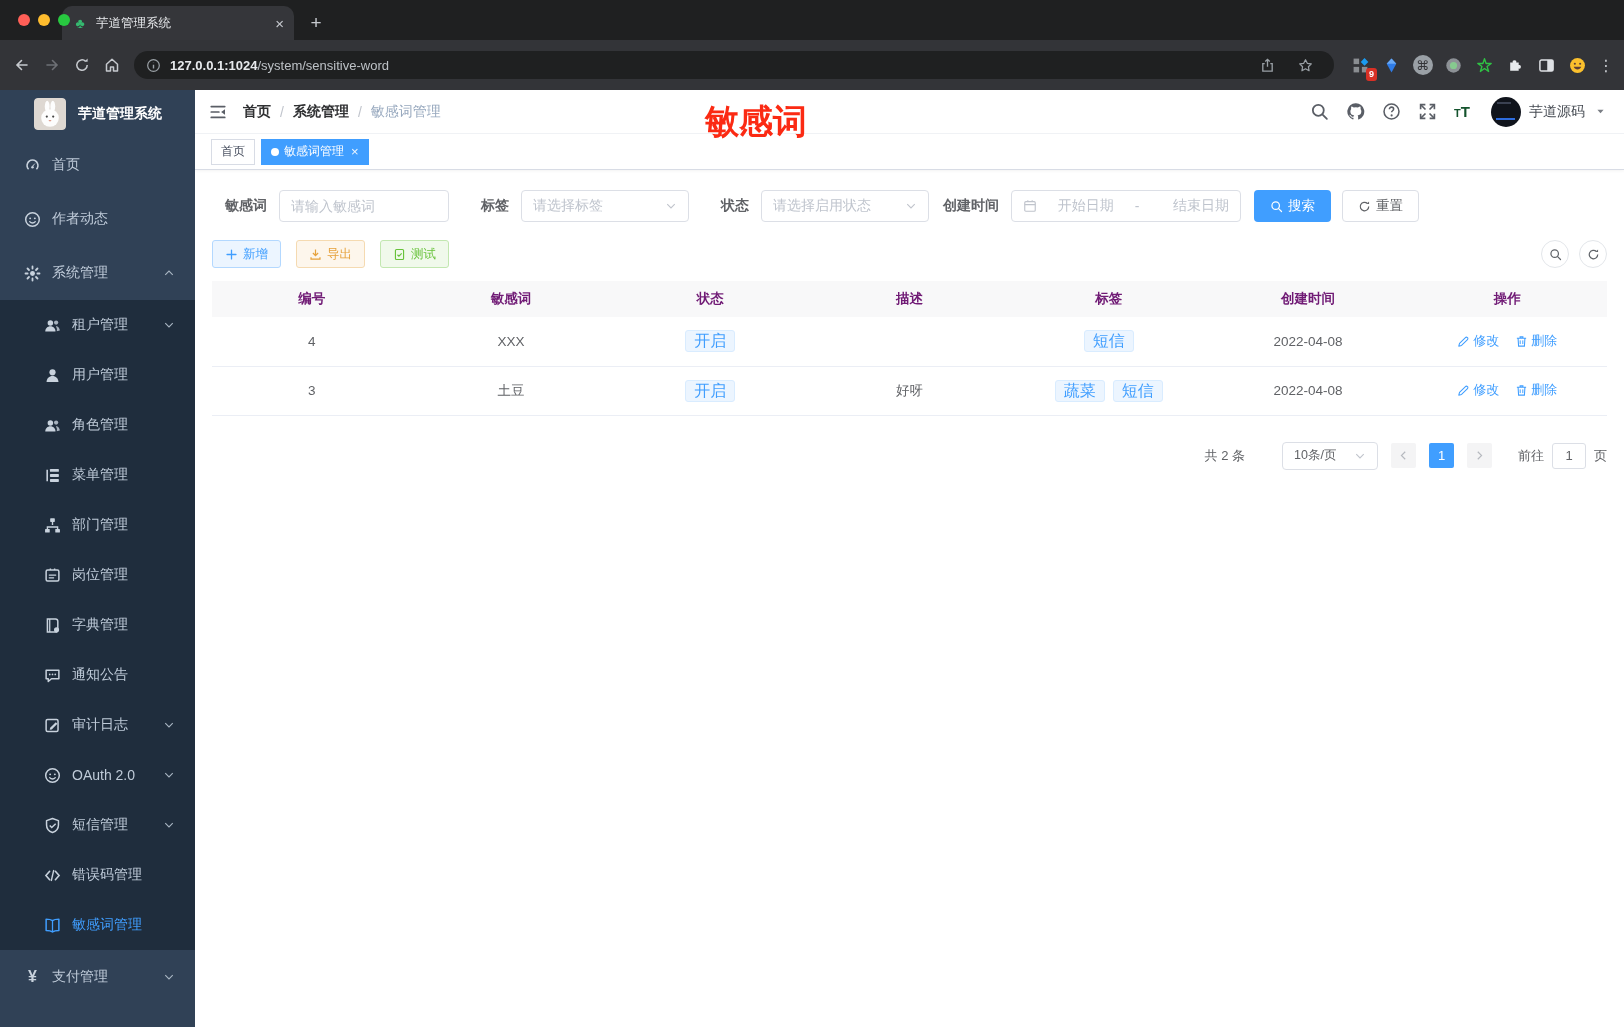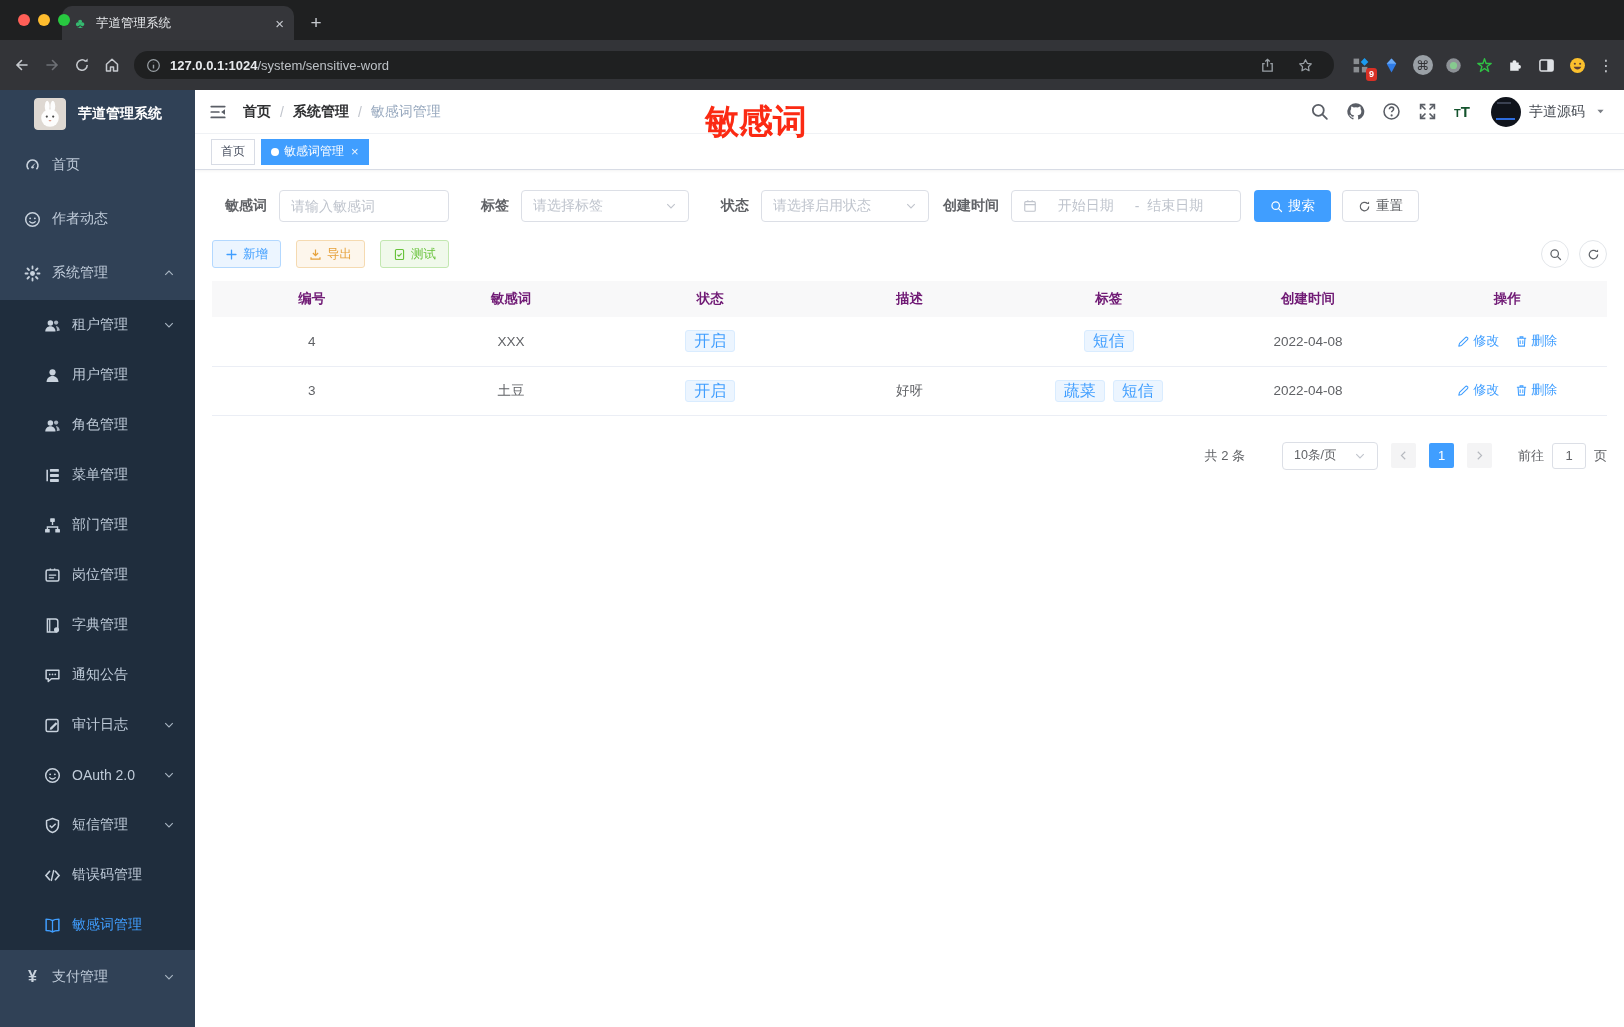--- a/index.html
+++ b/index.html
@@ -587,21 +587,21 @@
         <span class="f-label">创建时间</span>
         <div class="ctrl daterange">
           <span class="ic cal-ic">
               <svg viewBox="0 0 16 16" fill="currentColor">
                 <rect x="2" y="3" width="12" height="11" rx="1.2" fill="none" stroke="currentColor" stroke-width="1.3"></rect>
                 <path d="M2 6.4h12M5.5 3V1.4M10.5 3V1.4" fill="none" stroke="currentColor" stroke-width="1.3"></path>
               </svg>
             </span>
           <span class="ph" style="flex:1;text-align:center">开始日期</span>
           <span class="dr-sep">-</span>
-          <span class="ph" style="flex:1;text-align:left">结束日期</span>
+          <span class="ph" style="flex:1;text-align:right">结束日期</span>
         </div>
         <div class="btn btn-primary">
           <span class="ic">
               <svg viewBox="0 0 16 16" fill="currentColor">
                 <circle cx="7" cy="7" r="4.6" fill="none" stroke="currentColor" stroke-width="1.5"></circle>
                 <path d="M10.6 10.6L14.2 14.2" fill="none" stroke="currentColor" stroke-width="1.5" stroke-linecap="round"></path>
               </svg>
             </span>
           <span>搜索</span>
         </div>

